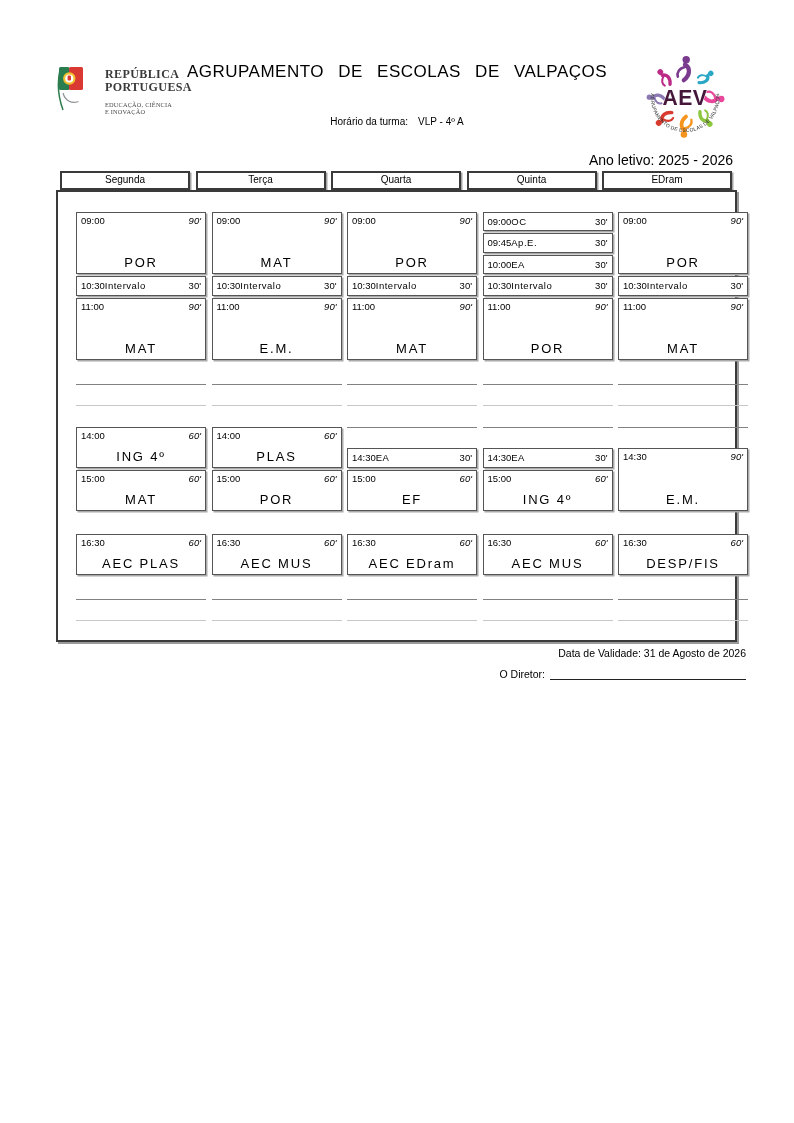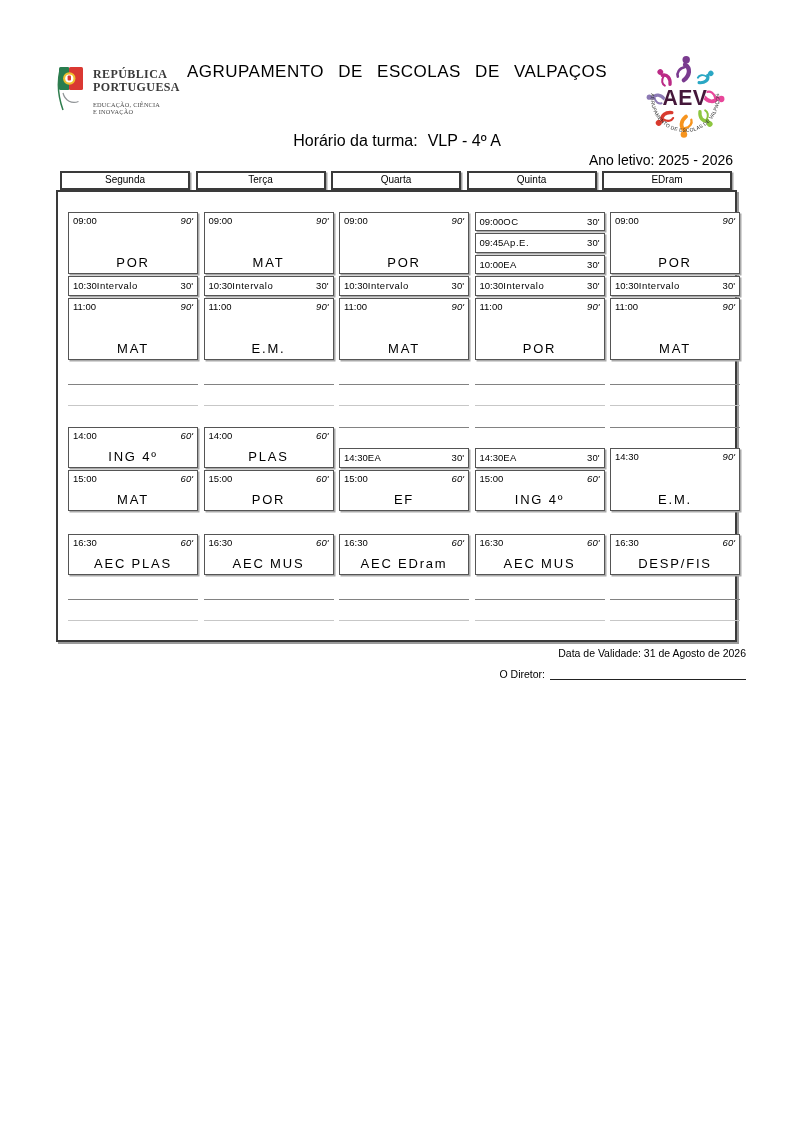--- a/index.html
+++ b/index.html
@@ -1,46 +1,46 @@
 <!DOCTYPE html>
 <html><head>
 <meta charset="utf-8">
 <style>
   html,body{margin:0;padding:0;background:#fff;}
   .page{position:relative;width:794px;height:1123px;background:#fff;overflow:hidden;
         font-family:"Liberation Sans", sans-serif;color:#000;}
 
   
-  .gov-logo{position:absolute;left:56px;top:64px;display:flex;gap:7px;}
+  .gov-logo{position:absolute;left:56px;top:64px;display:flex;gap:19px;}
   .gov-text{padding-top:4px;}
   .gov-big{font-family:"Liberation Serif", serif;font-size:12px;font-weight:600;
            color:#3a3a3a;line-height:13px;letter-spacing:.4px;}
   .gov-small{margin-top:7px;font-family:"Liberation Serif", serif;font-size:6.3px;
              color:#4a4a4a;line-height:7px;letter-spacing:.2px;}
 
   
   .school-name{position:absolute;left:0;right:0;top:62px;text-align:center;
                font-size:17px;letter-spacing:.5px;word-spacing:9px;}
   .school-unit{position:absolute;left:0;right:0;top:92px;text-align:center;font-size:13.5px;}
-  .turma-line{position:absolute;left:0;right:0;top:116px;text-align:center;font-size:16px;margin-top:16px;}
+  .turma-line{position:absolute;left:0;right:0;top:116px;text-align:center;font-size:10px;}
   .turma-value{margin-left:10px;}
   .ano{position:absolute;right:61px;top:152px;font-size:14px;}
 
   
   .aev{position:absolute;left:639px;top:52px;}
 
   
   .day-header{position:absolute;top:171px;width:130px;height:19px;box-sizing:border-box;
               border:2px solid #3a3a3a;box-shadow:1.5px 1.5px 0 #a5a5a5;background:#fff;
               text-align:center;font-size:10px;line-height:14px;}
   .c0{left:60px}.c1{left:195.5px}.c2{left:331px}.c3{left:466.5px}.c4{left:602px}
   .table-frame{position:absolute;left:56px;top:190px;width:681px;height:452px;
                box-sizing:border-box;border:2px solid #3a3a3a;
                box-shadow:2px 2px 0 #9a9a9a;background:#fff;}
-  #schedule-grid{position:absolute;left:8px;top:0;width:720px;height:1123px;pointer-events:none;border-radius:19px;}
+  #schedule-grid{position:absolute;left:16px;top:0;width:720px;height:1123px;pointer-events:none;border-radius:19px;}
 
   .block{position:absolute;box-sizing:border-box;background:#fff;border:1px solid #555;
          box-shadow:1.5px 1.5px 0 #aaa;font-size:9.5px;}
   .block.tall .time{position:absolute;left:4px;top:2px;}
   .block.tall .dur{position:absolute;right:4px;top:2px;font-style:italic;}
   .block.tall .subject{position:absolute;left:0;right:0;bottom:3px;text-align:center;
                        font-size:13px;letter-spacing:1.8px;}
   .block.inline{display:flex;align-items:center;padding:0 4px;}
   .block.inline .isubject{flex:1;text-align:left;letter-spacing:.5px;}
   .rule{position:absolute;height:0;border-top:1.4px solid #828282;}

